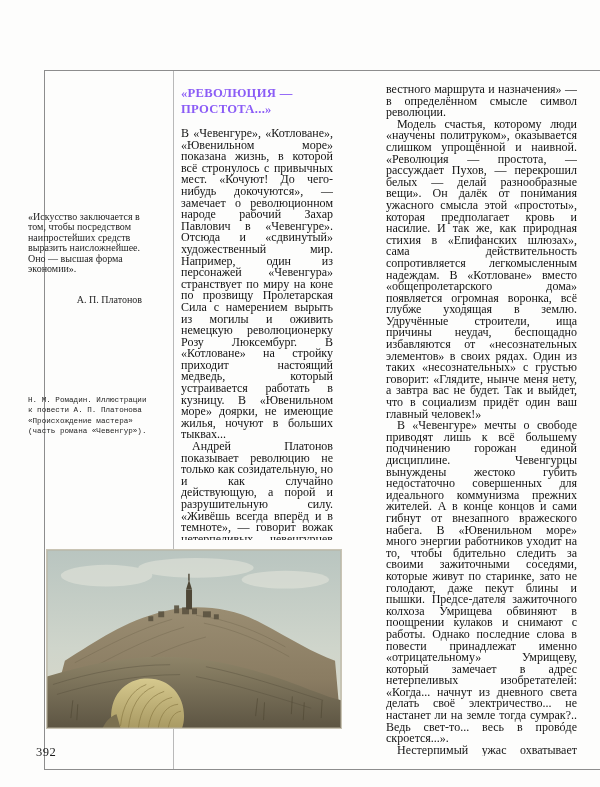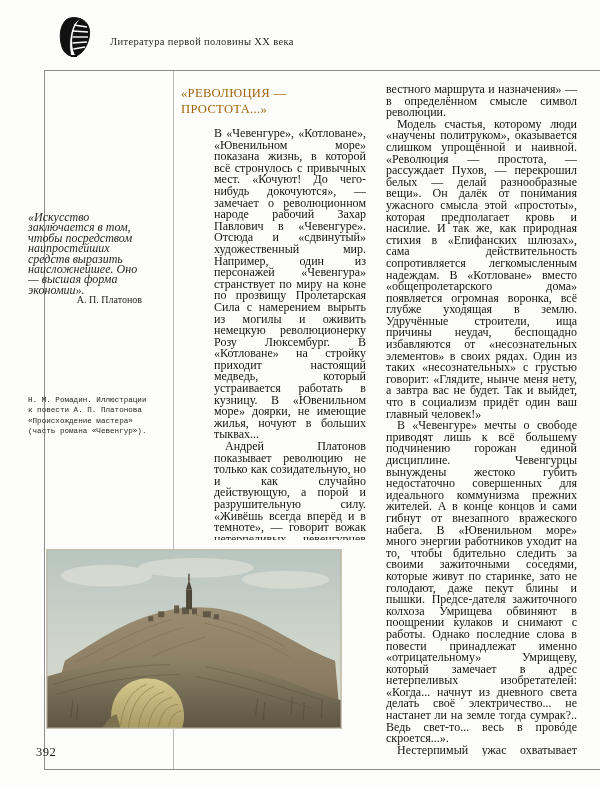--- a/index.html
+++ b/index.html
@@ -30,23 +30,22 @@
   
   .rule-top { position:absolute; left:44px; top:70px; width:556px; height:1px; background:#8d8d8d; }
   .rule-left { position:absolute; left:44px; top:70px; width:1px; height:700px; background:#8d8d8d; }
   .rule-bottom { position:absolute; left:44px; top:769px; width:556px; height:1px; background:#8d8d8d; }
   .col-divider { position:absolute; left:173px; top:71px; width:1px; height:698px; background:#b9b9b9; }
 
   
   .margin-col { position:absolute; left:26px; top:80px; width:142px; }
   .margin-note {
     position:absolute; left:2px; top:132px; width:118px;
-    font-size:12px; line-height:10.4px; color:#262626;
+    font-size:10px; line-height:10.4px; color:#262626;
     text-align:left;
-    font-style:italic;
   }
   .margin-attr {
     position:absolute; left:2px; top:215px; width:118px;
     font-size:10px; line-height:10px; color:#262626; text-align:right;
     padding-right:4px;
   }
   .margin-caption {
     position:absolute; left:2px; top:315px; width:124px;
     font-size:7.6px; line-height:10.3px; color:#262626;font-family:Liberation Mono, monospace;
   }
@@ -73,51 +72,32 @@
   }
   .col p { margin:0; text-indent:11px; }
   .col p.noindent { text-indent:0; }
 
   .col-left { left:181px; top:128px; width:152px; }
   .col-right { left:386px; top:84px; width:191px; }
 
   .section-title {
     position:absolute; left:181px; top:86px; width:160px;
     font-size:12.6px; line-height:15.5px; letter-spacing:0.3px;
-    color:#a16207; font-weight:normal;
-  }
-
-  
-  .col-left { height:412px; overflow:hidden;margin-left:33px; }
+    color:#8b5cf6; font-weight:bold;
+  }
+
+  
+  .col-left { height:412px; overflow:hidden; }
   .col-right { height:672px; overflow:hidden; }
 </style>
 </head>
 <body>
 
 <div class="page">
 
-  <div class="header">
-    <div class="emblem">
-      <svg viewBox="0 0 36 42" xmlns="http://www.w3.org/2000/svg">
-        <g fill="#111" stroke="#111">
-          <path d="M9 4 C4 9 2 18 4 27 C5 34 9 39 14 40 C12 33 12 22 15 13 C17 7 20 4 24 3 C19 1 13 1 9 4 Z"></path>
-          <path d="M24 3 C20 6 17 12 16 20 C15 28 16 35 19 40 C25 38 30 31 32 22 C34 13 31 6 24 3 Z" fill="#111"></path>
-          <g stroke="#fdfdfc" stroke-width="1.4" fill="none">
-            <path d="M17 9 L30 11"></path>
-            <path d="M16 15 L31 16"></path>
-            <path d="M15.5 21 L31 21"></path>
-            <path d="M15.5 27 L30 26"></path>
-            <path d="M16.5 33 L28 31"></path>
-          </g>
-          <path d="M14 40 L20 40" stroke-width="2"></path>
-        </g>
-      </svg>
-    </div>
-    <div class="running-title">Литература первой половины XX века</div>
-  </div>
 
   <div class="rule-top"></div>
   <div class="rule-left"></div>
   <div class="rule-bottom"></div>
   <div class="col-divider"></div>
 
   <div class="margin-col">
     <div class="margin-note">«Искусство заключается в том, чтобы посредством наипростейших средств выразить наисложнейшее. Оно — высшая форма экономии».</div>
     <div class="margin-attr">А. П. Платонов</div>
     <div class="margin-caption">Н. М. Ромадин. Иллюстрации к повести А. П. Платонова «Происхождение мастера» (часть романа «Чевенгур»).</div>

